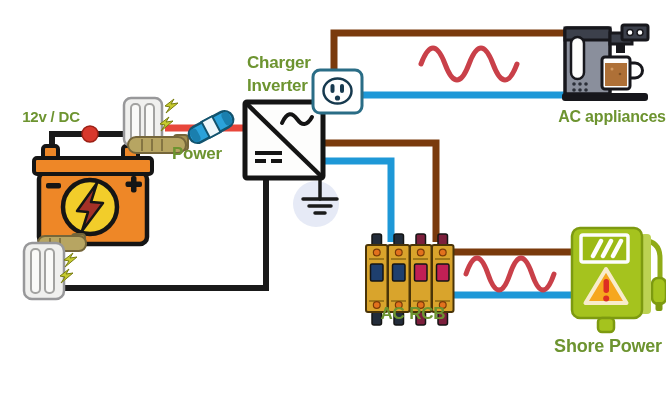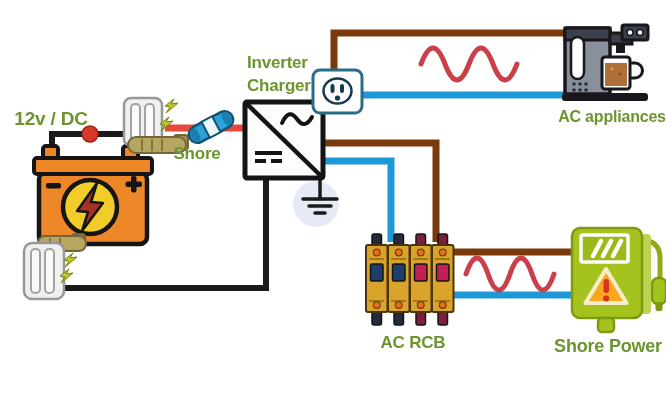--- a/index.html
+++ b/index.html
@@ -2,26 +2,26 @@
 <html><head>
 <meta charset="utf-8">
 <style>
   html,body{margin:0;padding:0;background:#fff;}
   .canvas{position:relative;width:666px;height:408px;background:#ffffff;overflow:hidden;
           font-family:"Liberation Sans",sans-serif;}
   .layer{position:absolute;left:0;top:0;}
   .comp{position:absolute;}
   .label{position:absolute;font-weight:bold;color:#6d9430;text-align:center;
          white-space:nowrap;letter-spacing:-0.2px;line-height:1.1;}
-  #lbl-dc{left:8px;top:109px;width:86px;font-size:19px;}
+  #lbl-dc{left:8px;top:109px;width:86px;font-size:15px;}
   #lbl-fuse{left:166px;top:145px;width:62px;font-size:17px;}
   #lbl-inverter{left:247px;top:51px;width:80px;font-size:17px;text-align:left;line-height:23px;}
   #lbl-appliances{left:550px;top:108px;width:124px;font-size:16px;}
   #lbl-acv{left:468px;top:202px;width:156px;font-size:16px;}
-  #lbl-rcb{left:362px;top:334px;width:102px;font-size:17px;}
+  #lbl-rcb{left:362px;top:305px;width:102px;font-size:17px;}
   #lbl-shore{left:546px;top:337px;width:124px;font-size:18px;}
 </style>
 </head>
 <body>
 
 <div class="canvas">
 
   <svg class="layer" width="666" height="408" viewBox="0 0 666 408">
 
     <path d="M52 152 L52 134 L136 134" fill="none" stroke-width="6" stroke="#1a1a1a"></path>
@@ -197,22 +197,22 @@
     <rect x="11" y="18" width="9" height="44" rx="4" fill="#fafaf8" stroke="#a3a3a1" stroke-width="2"></rect>
     <rect x="25" y="18" width="9" height="44" rx="4" fill="#fafaf8" stroke="#a3a3a1" stroke-width="2"></rect>
   </svg>
 
   <svg class="comp" style="left:58px;top:252px;" width="30" height="38" viewBox="0 0 30 38">
     <path d="M6 8 L15 1 L12 6 L19 5 L7 15 L11 9 Z" fill="#c6ca2f" stroke="#787d10" stroke-width="1" stroke-linejoin="round"></path>
     <path d="M2 24 L11 17 L8 22 L15 21 L3 31 L7 25 Z" fill="#c6ca2f" stroke="#787d10" stroke-width="1" stroke-linejoin="round"></path>
   </svg>
 
   <div class="label" id="lbl-dc">12v / DC</div>
-  <div class="label" id="lbl-fuse">Shore</div>
+  <div class="label" id="lbl-fuse">Power</div>
   <div class="label" id="lbl-inverter">
+    <div>Charger</div>
     <div>Inverter</div>
-    <div>Charger</div>
   </div>
   <div class="label" id="lbl-appliances">AC appliances</div>
   <div class="label" id="lbl-rcb">AC RCB</div>
   <div class="label" id="lbl-shore">Shore Power</div>
 
 </div>
 
 </body></html>

